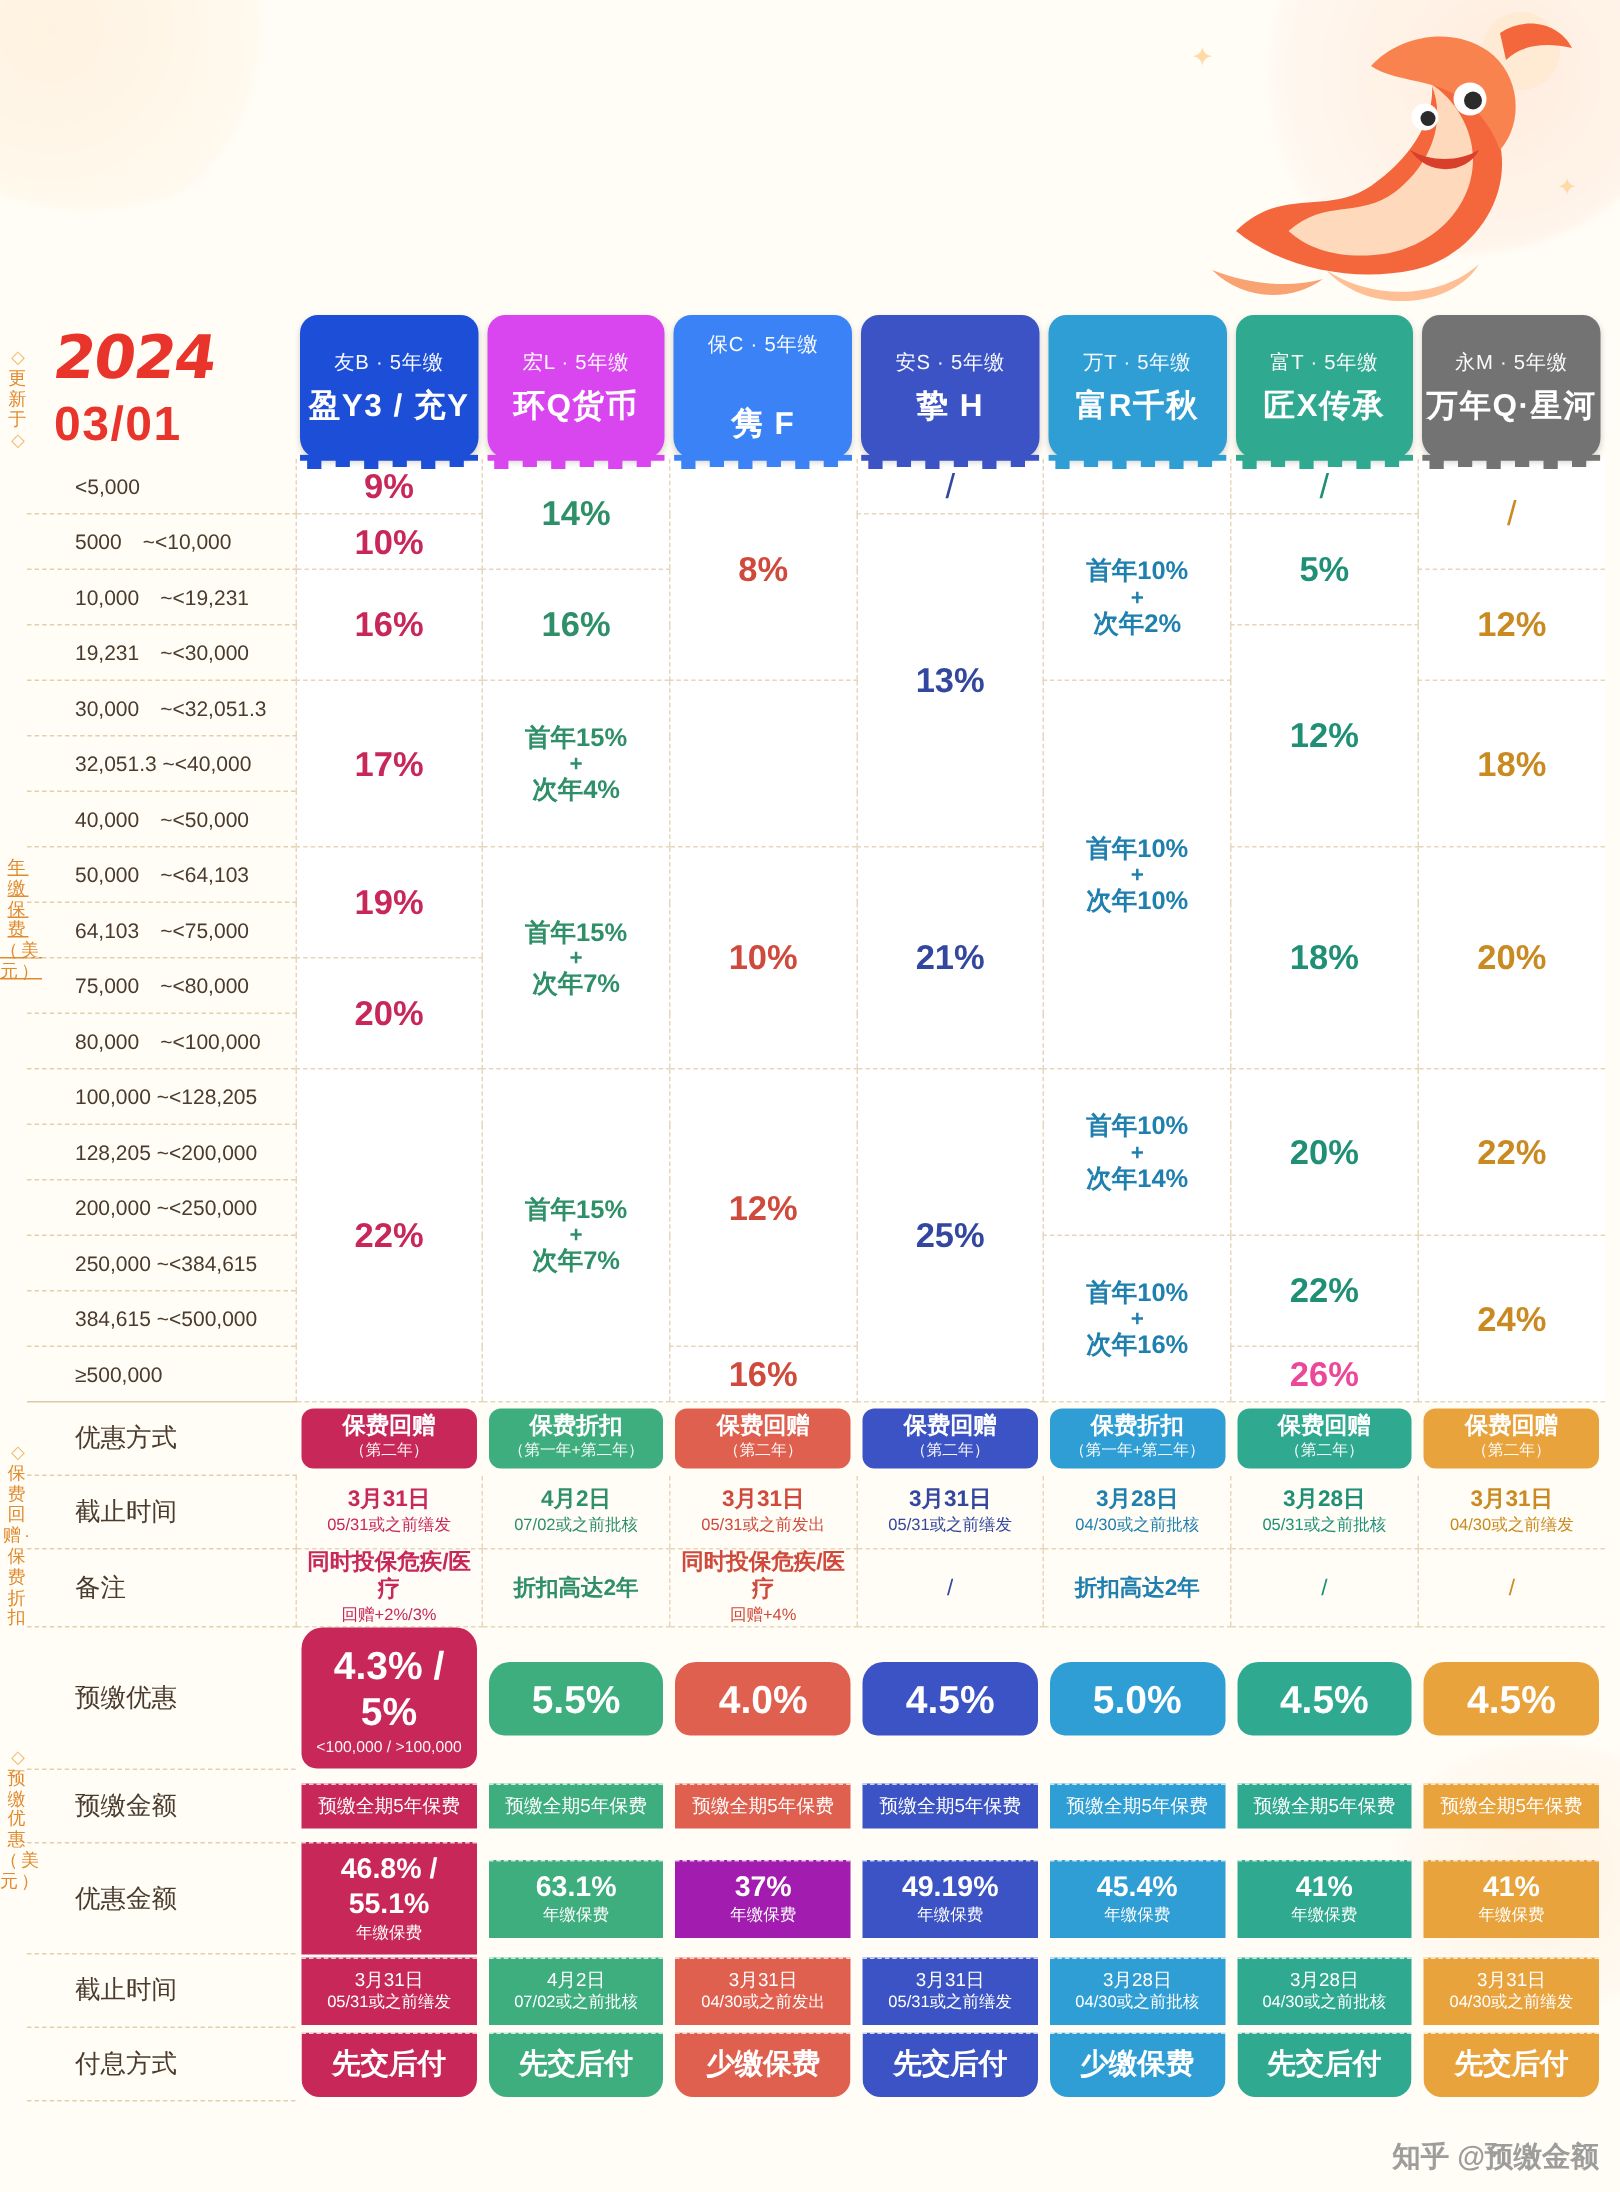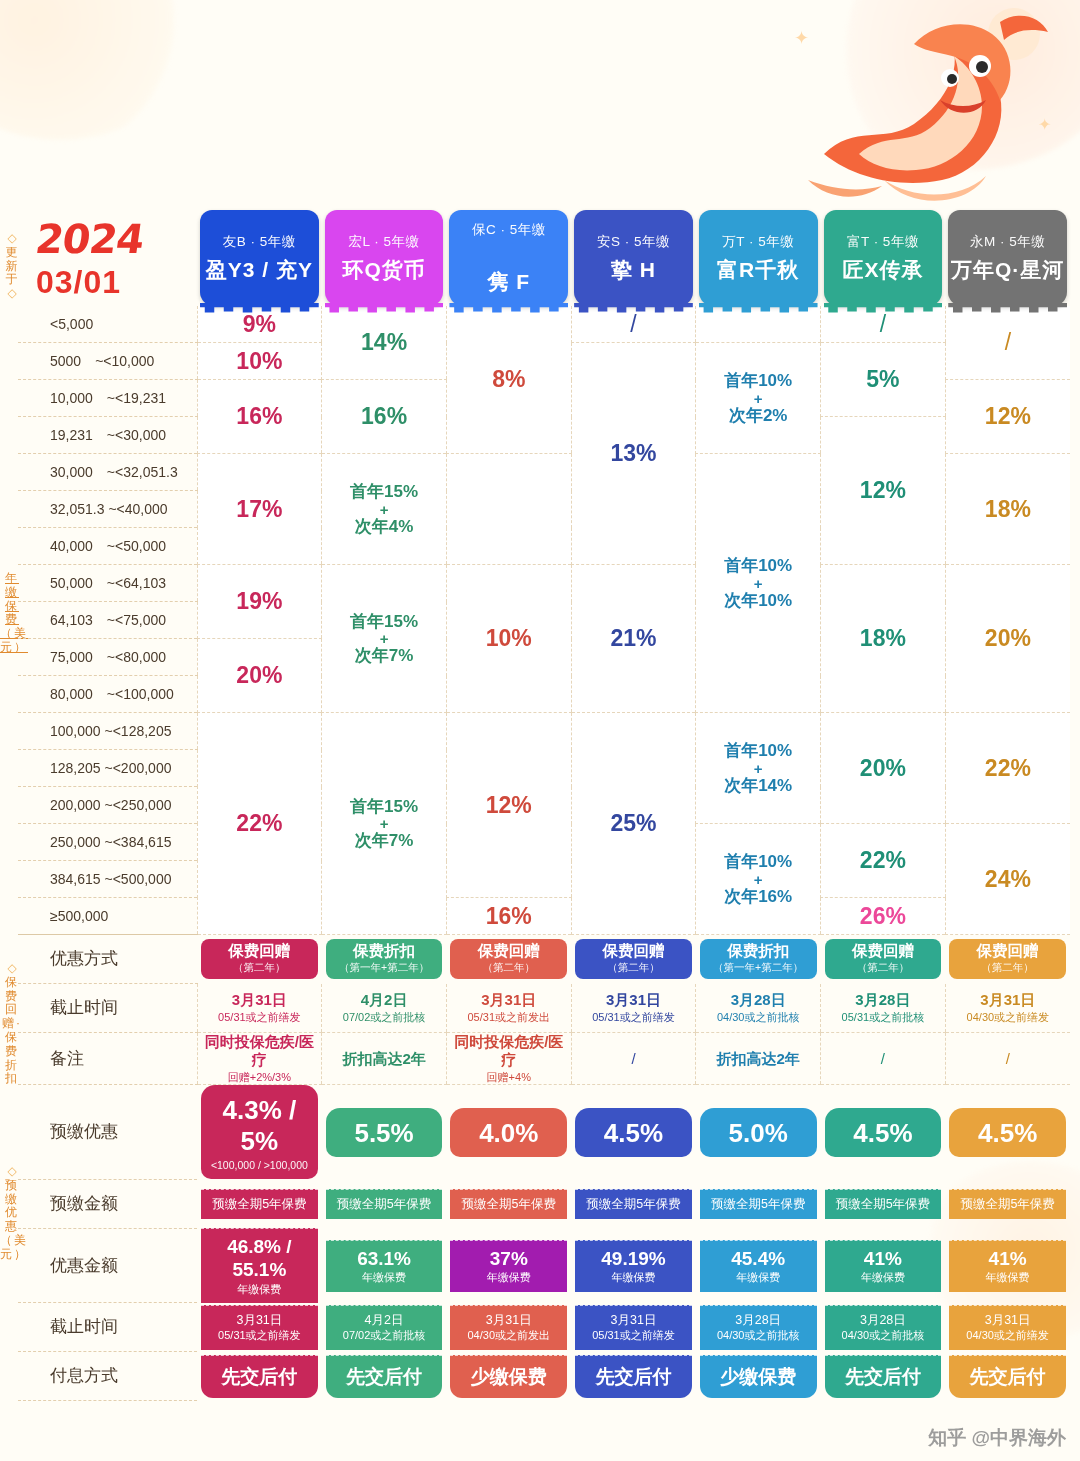--- a/index.html
+++ b/index.html
@@ -538,13 +538,13 @@
             <div class="flat bot dashsep" style="background:#2fa98f"><span>先交后付</span></div>
           </td>
           <td>
             <div class="flat bot dashsep" style="background:#e8a33d"><span>先交后付</span></div>
           </td>
         </tr>
       </tbody>
   </table>
 </div>
 
-<div class="watermark">知乎 @中界海外</div>
+<div class="watermark">知乎 @预缴金额</div>
 
 </body></html>

